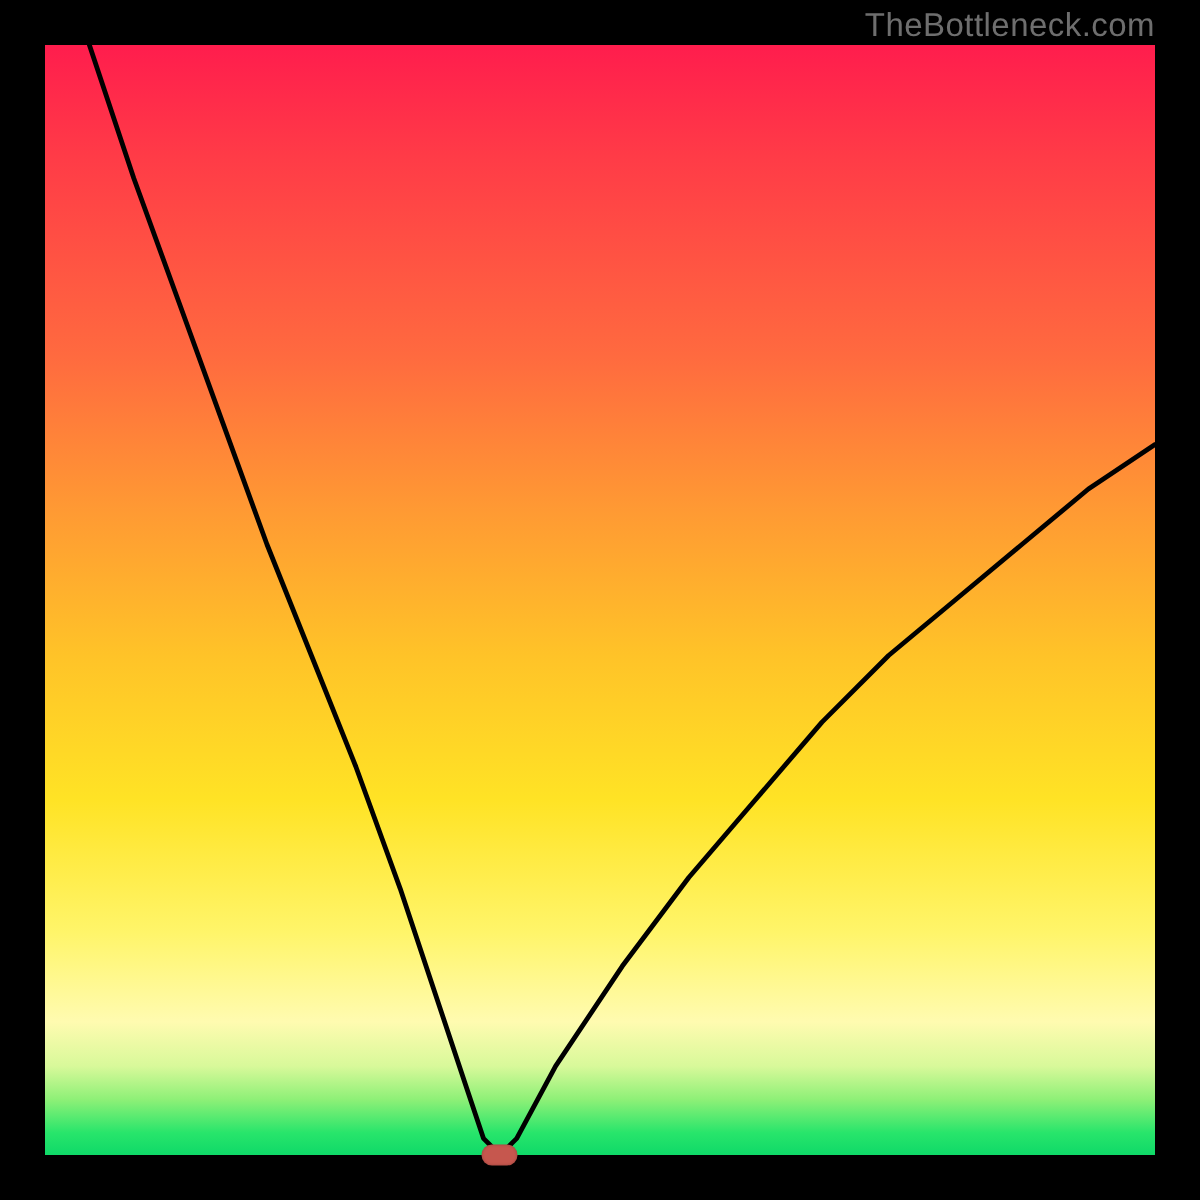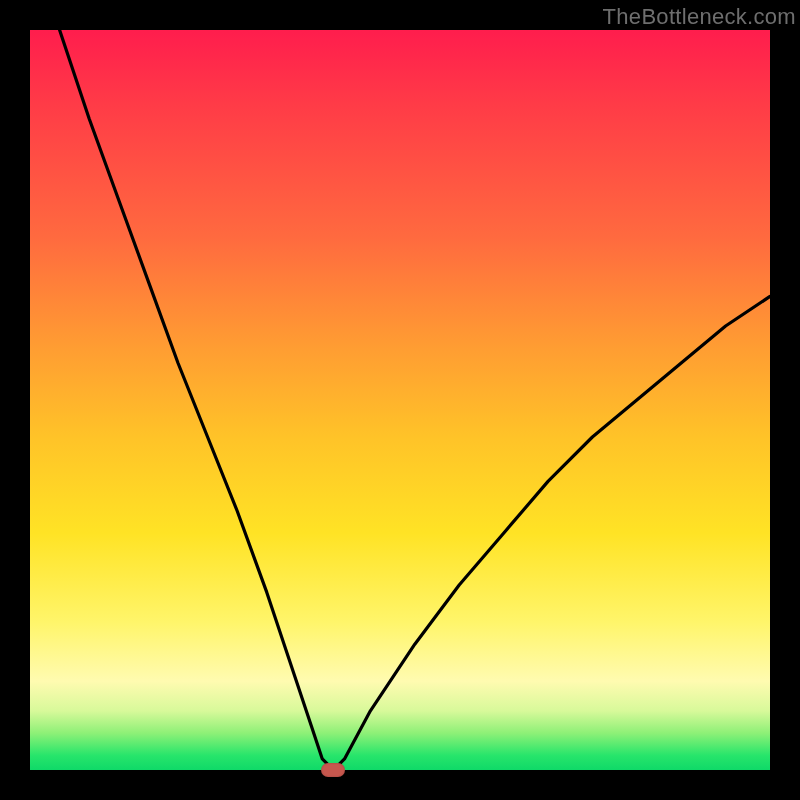--- a/index.html
+++ b/index.html
@@ -38,21 +38,21 @@
       #fffbb0 88%,
       #d8f99a 92%,
       #8ef077 95%,
       #28e56b 98%,
       #0fd968 100%
     );
   }
   .watermark {
     position: absolute;
     top: 4px;
-    right: 4px;
+    right: 30px;
     color: #6e6e6e;
     font-size: 22px;
     font-weight: 500;
     letter-spacing: 0.3px;
     user-select: none;
   }
   svg.curve {
     position: absolute;
     left: 0;
     top: 0;

